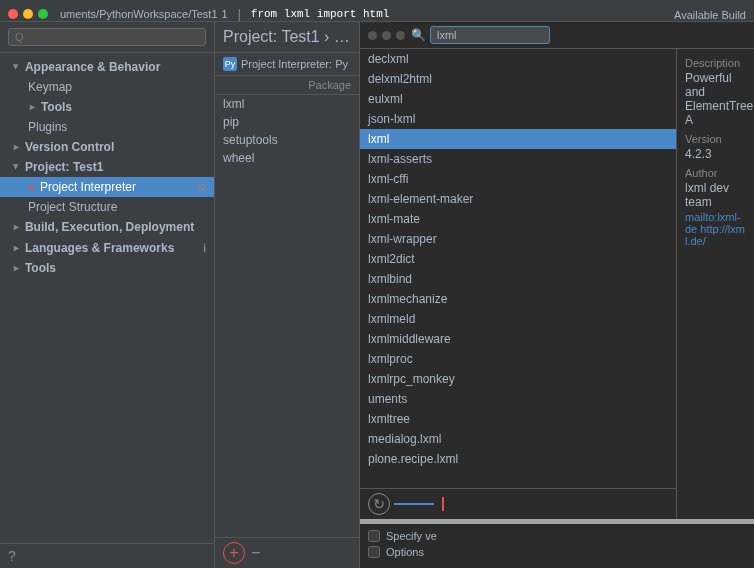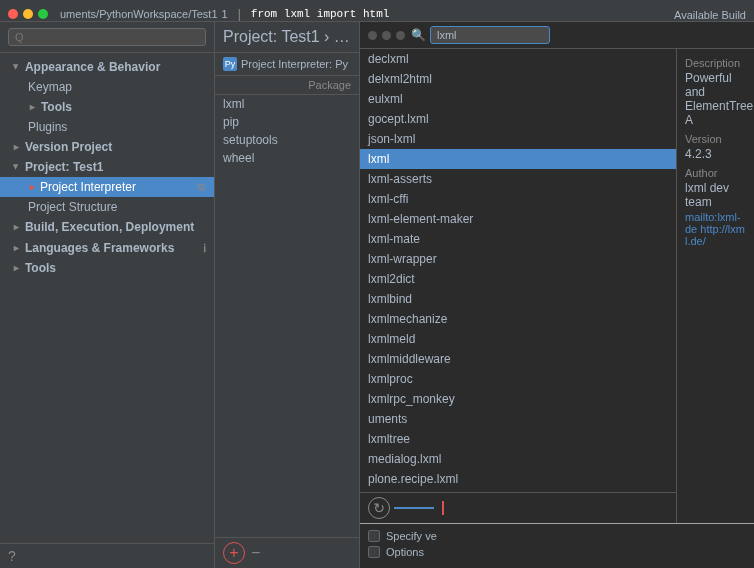--- a/index.html
+++ b/index.html
@@ -320,21 +320,21 @@
       font-size: 12px;
       color: #a9b7c6;
       margin-bottom: 2px;
     }
     .info-link {
       font-size: 11px;
       color: #4a88c7;
       word-break: break-all;
     }
     .bottom-options {
-      border-top: 1px solid #a3a3a3;
+      border-top: 5px solid #a3a3a3;
       padding: 6px 8px;
       flex-shrink: 0;
       text-align: center;
     }
     .option-row {
       display: flex;
       align-items: center;
       gap: 6px;
       margin-bottom: 4px;
     }
@@ -385,21 +385,21 @@
       </div>
       <div class="nav-item nav-item-indent bold">
         <span class="arrow">►</span>
         <span>Tools</span>
       </div>
       <div class="nav-item nav-item-indent">
         <span>Plugins</span>
       </div>
       <div class="nav-item bold">
         <span class="arrow">►</span>
-        <span>Version Project</span>
+        <span>Version Control</span>
       </div>
       <div class="nav-item bold">
         <span class="arrow open">►</span>
         <span>Project: Test1</span>
       </div>
       <div class="nav-item nav-item-indent selected">
         <span style="color:#e05252; margin-right:3px; font-size:9px;">►</span>
         <span>Project Interpreter</span>
         <span style="margin-left:auto; font-size:11px; color:#888;">⚙</span>
       </div>
@@ -456,21 +456,20 @@
         <input class="pkg-search-input active-search" type="text" value="lxml" style="">
       </div>
     </div>
 
     <div class="right-content">
       <div class="pkg-list-panel">
         <div class="pkg-list">
           <div class="pkg-list-item">declxml</div>
           <div class="pkg-list-item">delxml2html</div>
           <div class="pkg-list-item">eulxml</div>
-          <div class="pkg-list-item">gocept.lxml</div>
           <div class="pkg-list-item">json-lxml</div>
           <div class="pkg-list-item selected">lxml</div>
           <div class="pkg-list-item">lxml-asserts</div>
           <div class="pkg-list-item">lxml-cffi</div>
           <div class="pkg-list-item">lxml-element-maker</div>
           <div class="pkg-list-item">lxml-mate</div>
           <div class="pkg-list-item">lxml-wrapper</div>
           <div class="pkg-list-item">lxml2dict</div>
           <div class="pkg-list-item">lxmlbind</div>
           <div class="pkg-list-item">lxmlmechanize</div>

